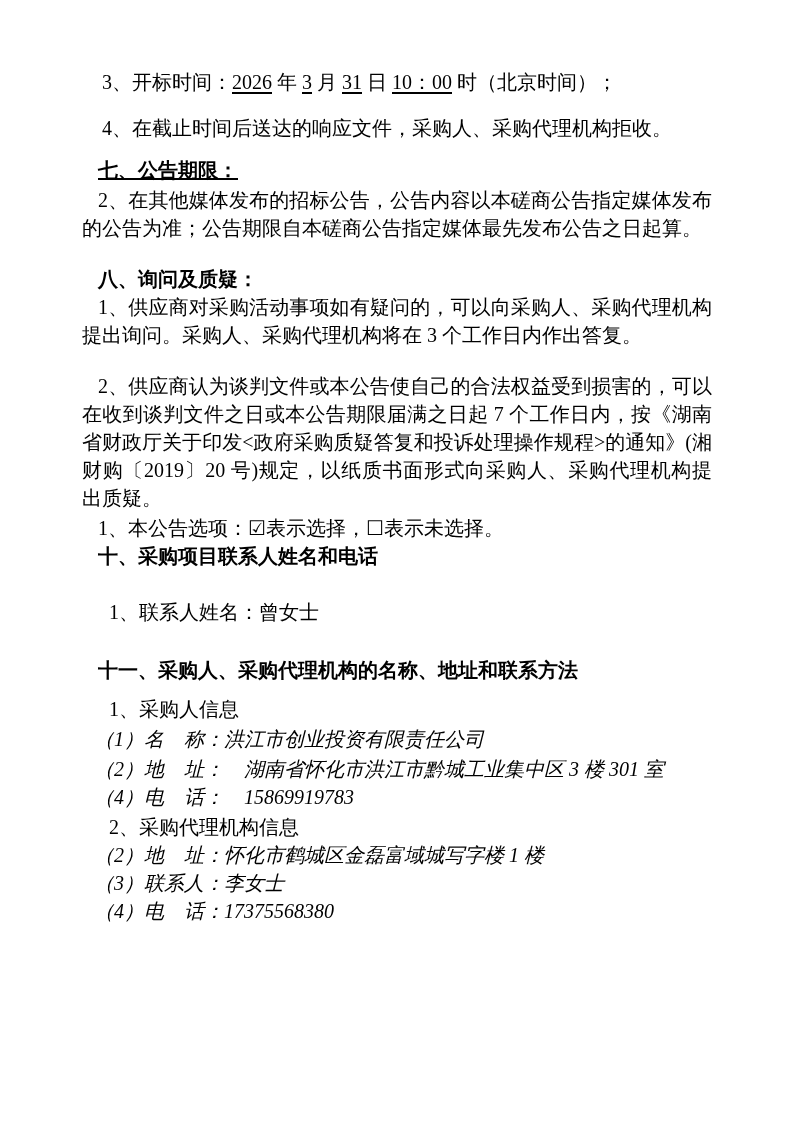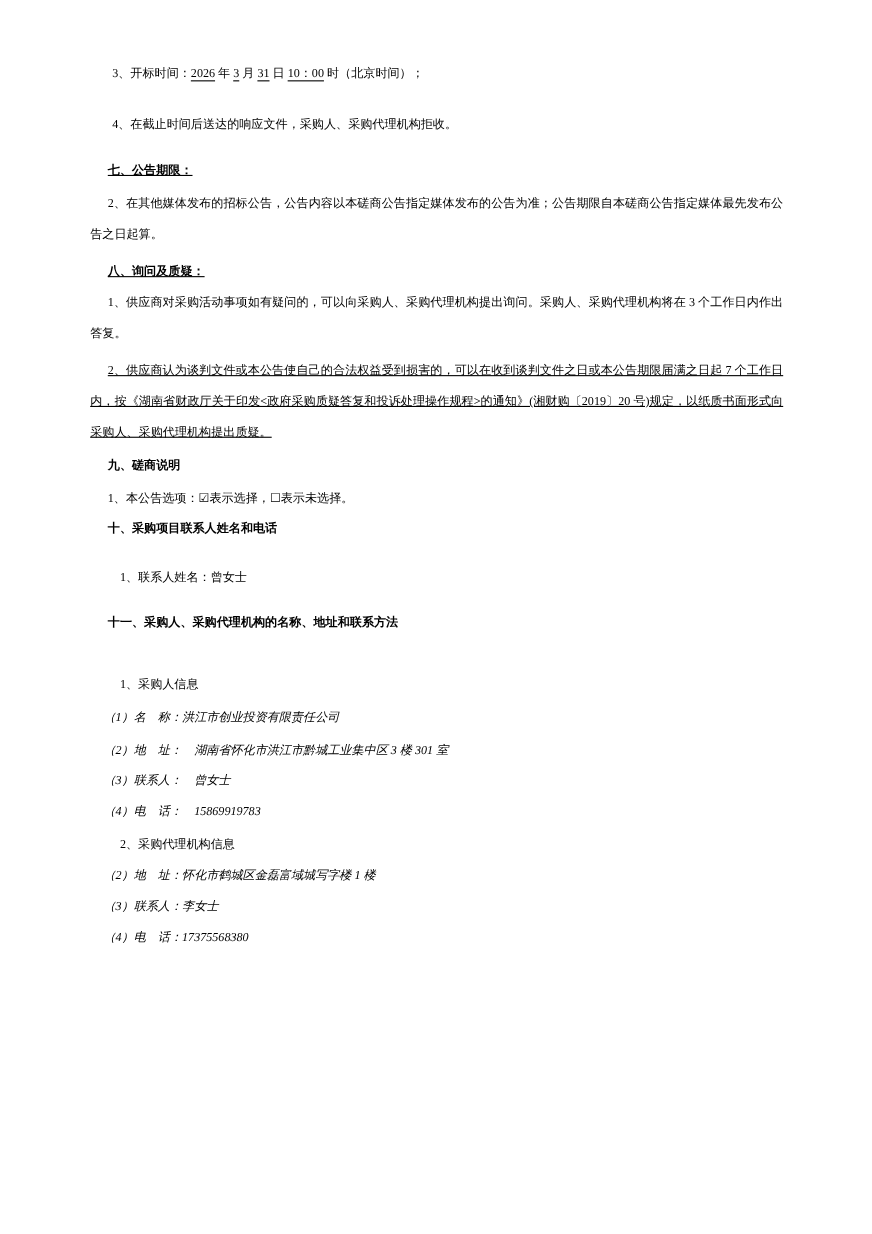--- a/index.html
+++ b/index.html
@@ -2,70 +2,68 @@
 <html><head>
 <meta charset="utf-8">
 <style>
   html,body{margin:0;padding:0;background:#ffffff;}
   .page{
     position:relative;
     width:793px;height:1122px;
     box-sizing:border-box;
     background:#ffffff;color:#000000;
     font-family:"Liberation Serif","DejaVu Serif",serif;
-    font-size:11px;line-height:28px;
-    padding:53px 81px 0 82px;
+    font-size:20px;line-height:28px;
+    padding:68px 81px 0 82px;
     overflow:hidden;
   }
   p{margin:0;text-align:justify;}
   .bold{font-weight:700;font-family:"Liberation Sans","DejaVu Sans",sans-serif;}
   .u{text-decoration:underline;text-underline-offset:3px;}
   .cb{font-family:"DejaVu Sans",sans-serif;}
   .ind-1{text-indent:20px;}
   .ind-2{text-indent:16px;}
   .ind-3{text-indent:27px;}
   .ind-4{text-indent:12px;font-style:italic;}
   .mt0{margin-top:0;}
   .mt2{margin-top:2px;}
-  .mt6{margin-top:6px;text-decoration:underline;}
-  .mt11{margin-top:28px;}
+  .mt6{margin-top:23px;}
+  .mt11{margin-top:11px;}
   .mt12{margin-top:2px;}
-  .mt13{margin-top:13px;}
+  .mt13{margin-top:30px;}
   .mt14{margin-top:14px;text-decoration:underline;}
-  .mt16{margin-top:16px;}
+  .mt16{margin-top:28px;}
   .mt18{margin-top:18px;}
 </style>
 </head>
 <body>
 
 <div class="page">
 
   <p class="ind-1"><span>3、开标时间：</span><span class="u">2026</span><span> 年 </span><span class="u">3</span><span> 月 </span><span class="u">31</span><span> 日 </span><span class="u">10：00</span><span> 时（北京时间）；</span></p>
 
   <p class="ind-1 mt18">4、在截止时间后送达的响应文件，采购人、采购代理机构拒收。</p>
 
   <p class="bold ind-2 mt14">七、公告期限：</p>
   <p class="ind-2 mt12">2、在其他媒体发布的招标公告，公告内容以本磋商公告指定媒体发布的公告为准；公告期限自本磋商公告指定媒体最先发布公告之日起算。</p>
 
   <p class="bold ind-2 mt6">八、询问及质疑：</p>
   <p class="ind-2 mt0">1、供应商对采购活动事项如有疑问的，可以向采购人、采购代理机构提出询问。采购人、采购代理机构将在 3 个工作日内作出答复。</p>
   <p class="ind-2 mt6">2、供应商认为谈判文件或本公告使自己的合法权益受到损害的，可以在收到谈判文件之日或本公告期限届满之日起 7 个工作日内，按《湖南省财政厅关于印发&lt;政府采购质疑答复和投诉处理操作规程&gt;的通知》(湘财购〔2019〕20 号)规定，以纸质书面形式向采购人、采购代理机构提出质疑。</p>
 
-  <p class="bold ind-2 mt2">九、磋商说明</p>
   <p class="ind-2 mt2"><span>1、本公告选项：</span><span class="cb">☑</span><span>表示选择，</span><span class="cb">☐</span><span>表示未选择。</span></p>
 
   <p class="bold ind-2 mt0">十、采购项目联系人姓名和电话</p>
   <p class="ind-3 mt16">1、联系人姓名：曾女士</p>
 
   <p class="bold ind-2 mt13">十一、采购人、采购代理机构的名称、地址和联系方法</p>
 
   <p class="ind-3 mt11">1、采购人信息</p>
   <p class="ind-4 mt12">（1）名　称：洪江市创业投资有限责任公司</p>
   <p class="ind-4 mt2">（2）地　址：　湖南省怀化市洪江市黔城工业集中区 3 楼 301 室</p>
-  <p class="ind-4 mt0">（3）联系人：　曾女士</p>
   <p class="ind-4 mt0">（4）电　话：　15869919783</p>
 
   <p class="ind-3 mt2">2、采购代理机构信息</p>
   <p class="ind-4 mt0">（2）地　址：怀化市鹤城区金磊富域城写字楼 1 楼</p>
   <p class="ind-4 mt0">（3）联系人：李女士</p>
   <p class="ind-4 mt0">（4）电　话：17375568380</p>
 
 </div>
 
 </body></html>

